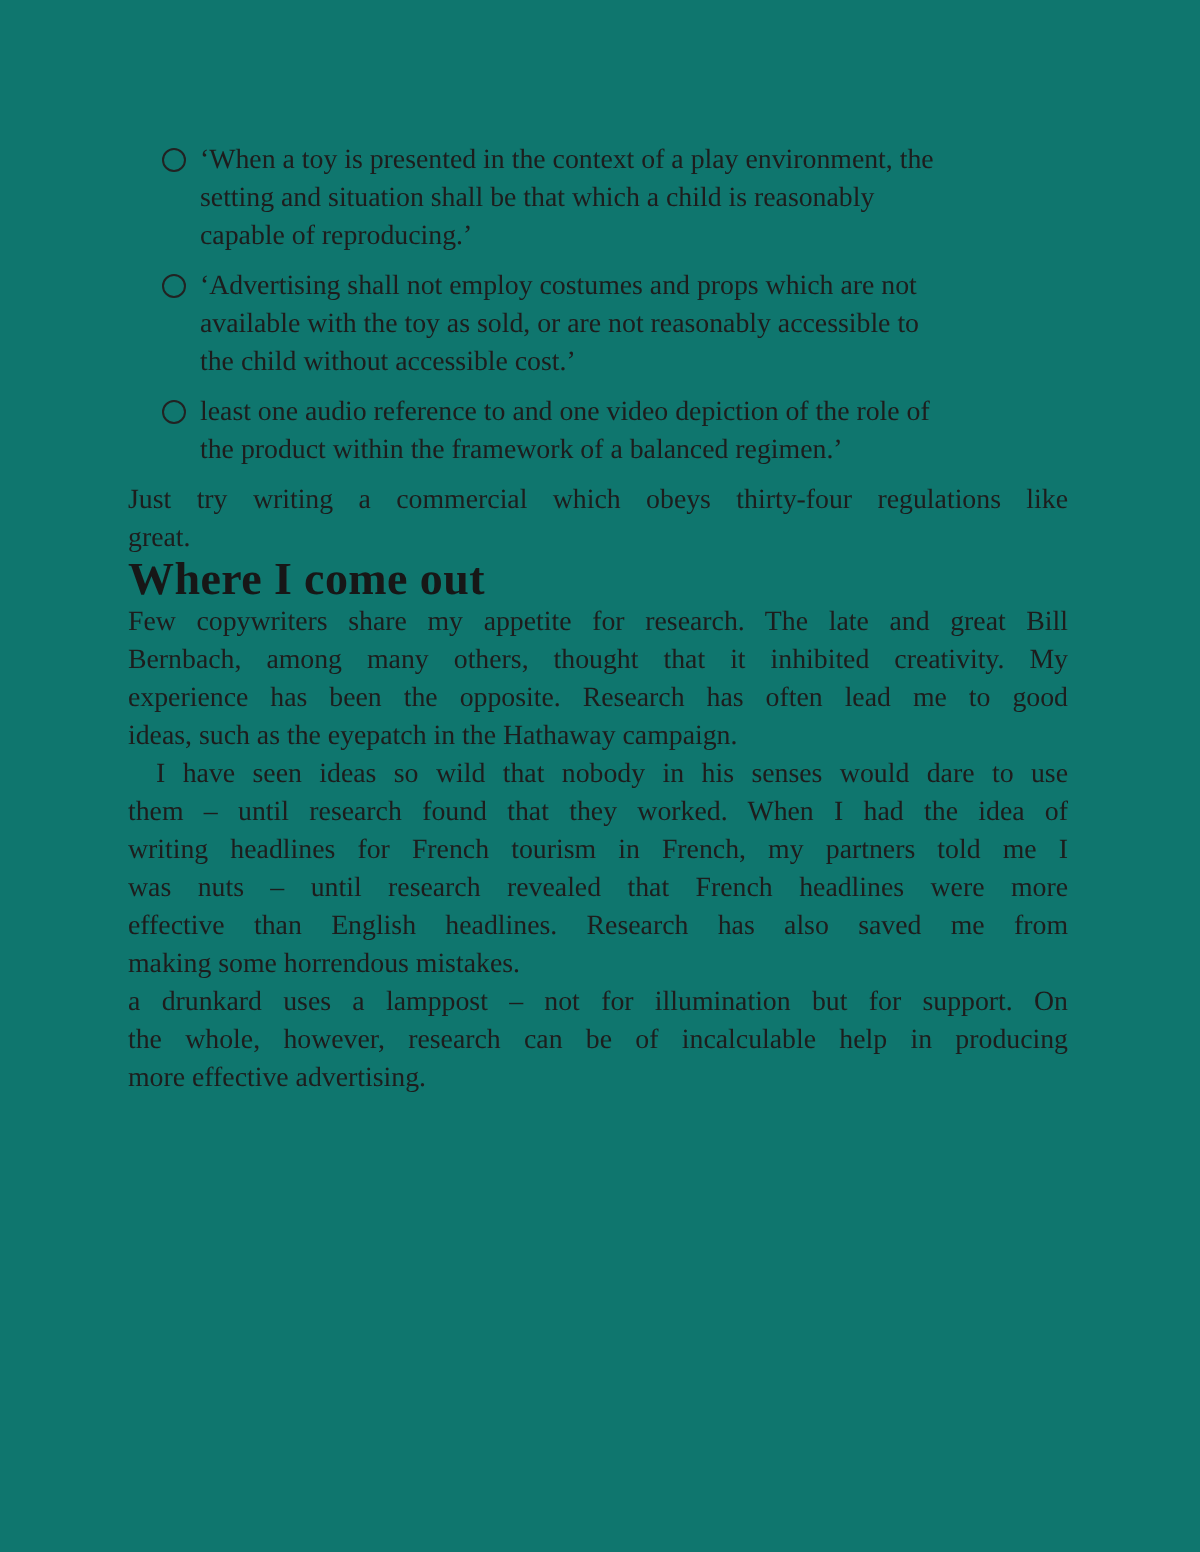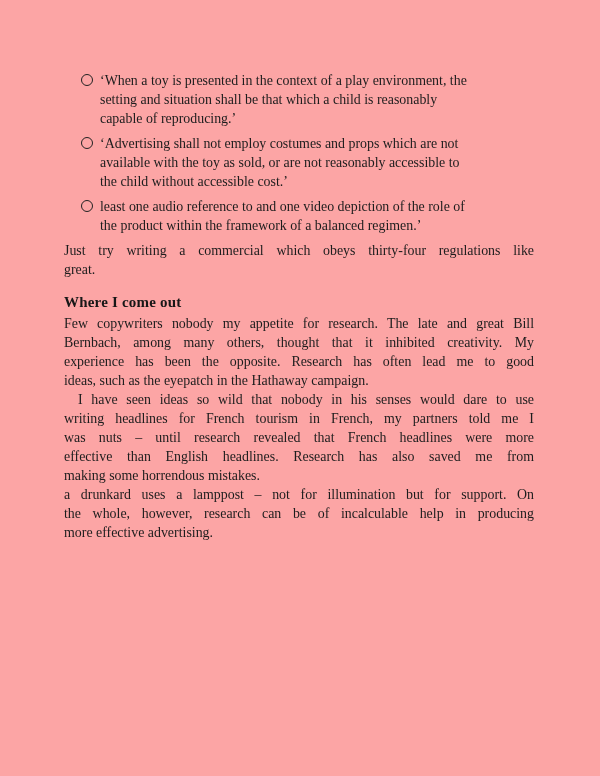--- a/index.html
+++ b/index.html
@@ -12,21 +12,21 @@
     height: 776px;
     overflow: hidden;
     font-family: "Liberation Serif", "DejaVu Serif", serif;
     color: #1d1d1d;
   }
   .page {
     box-sizing: border-box;
     width: 600px;
     height: 776px;
     padding: 71px 66px 0 64px;
-    background: #fca5a5;
+    background: #0f766e;
     font-size: 13.9px;
     line-height: 19px;
   }
   
   .bullet-list {
     list-style: none;
     margin: 0;
     padding: 0;
   }
   .bullet-item {
@@ -50,24 +50,24 @@
   .jl {
     text-align: justify;
     -moz-text-align-last: justify;
     text-align-last: justify;
   }
   .ind { text-indent: 14px; }
   .it { }
   .para { margin: 0; }
   .intro-para { margin: 0; }
   .section-heading {
-    font-size: 15px;
+    font-size: 23px;
     line-height: 22px;
     font-weight: bold;
-    margin: 12px 0 1px 0;
+    margin: 0 0 1px 0;
     color: #171717;
     letter-spacing: 0.2px;
   }
 </style>
 </head>
 <body>
 
 <div class="page">
   <ul class="bullet-list" id="bullet-list">
       <li class="bullet-item">
@@ -94,27 +94,28 @@
         </div>
       </li>
     </ul>
   <div class="intro-para" id="intro-para">
       <div class="line jl"><span>Just try writing a commercial which obeys </span><span class="it">thirty-four</span><span> regulations like</span></div>
       <div class="line"><span>great.</span></div>
     </div>
   <h2 class="section-heading">Where I come out</h2>
   <div id="body-paras">
       <div class="para">
-        <div class="line jl"><span>Few copywriters nobody my appetite for research. The late and great Bill</span></div>
+        <div class="line jl"><span>Few copywriters share my appetite for research. The late and great Bill</span></div>
         <div class="line jl"><span>Bernbach, among many others, thought that it inhibited creativity. My</span></div>
         <div class="line jl"><span>experience has been the opposite. Research has often lead me to good</span></div>
         <div class="line"><span>ideas, such as the eyepatch in the Hathaway campaign.</span></div>
       </div>
       <div class="para">
         <div class="line jl ind"><span>I have seen ideas so wild that nobody in his senses would dare to use</span></div>
+        <div class="line jl"><span>them – until research found that they worked. When I had the idea of</span></div>
         <div class="line jl"><span>writing headlines for French tourism </span><span class="it">in French</span><span>, my partners told me I</span></div>
         <div class="line jl"><span>was nuts – until research revealed that French headlines were more</span></div>
         <div class="line jl"><span>effective than English headlines. Research has also saved me from</span></div>
         <div class="line"><span>making some horrendous mistakes.</span></div>
       </div>
       <div class="para">
         <div class="line jl"><span>a drunkard uses a lamppost – not for illumination but for support. On</span></div>
         <div class="line jl"><span>the whole, however, research can be of incalculable help in producing</span></div>
         <div class="line"><span>more effective advertising.</span></div>
       </div>

